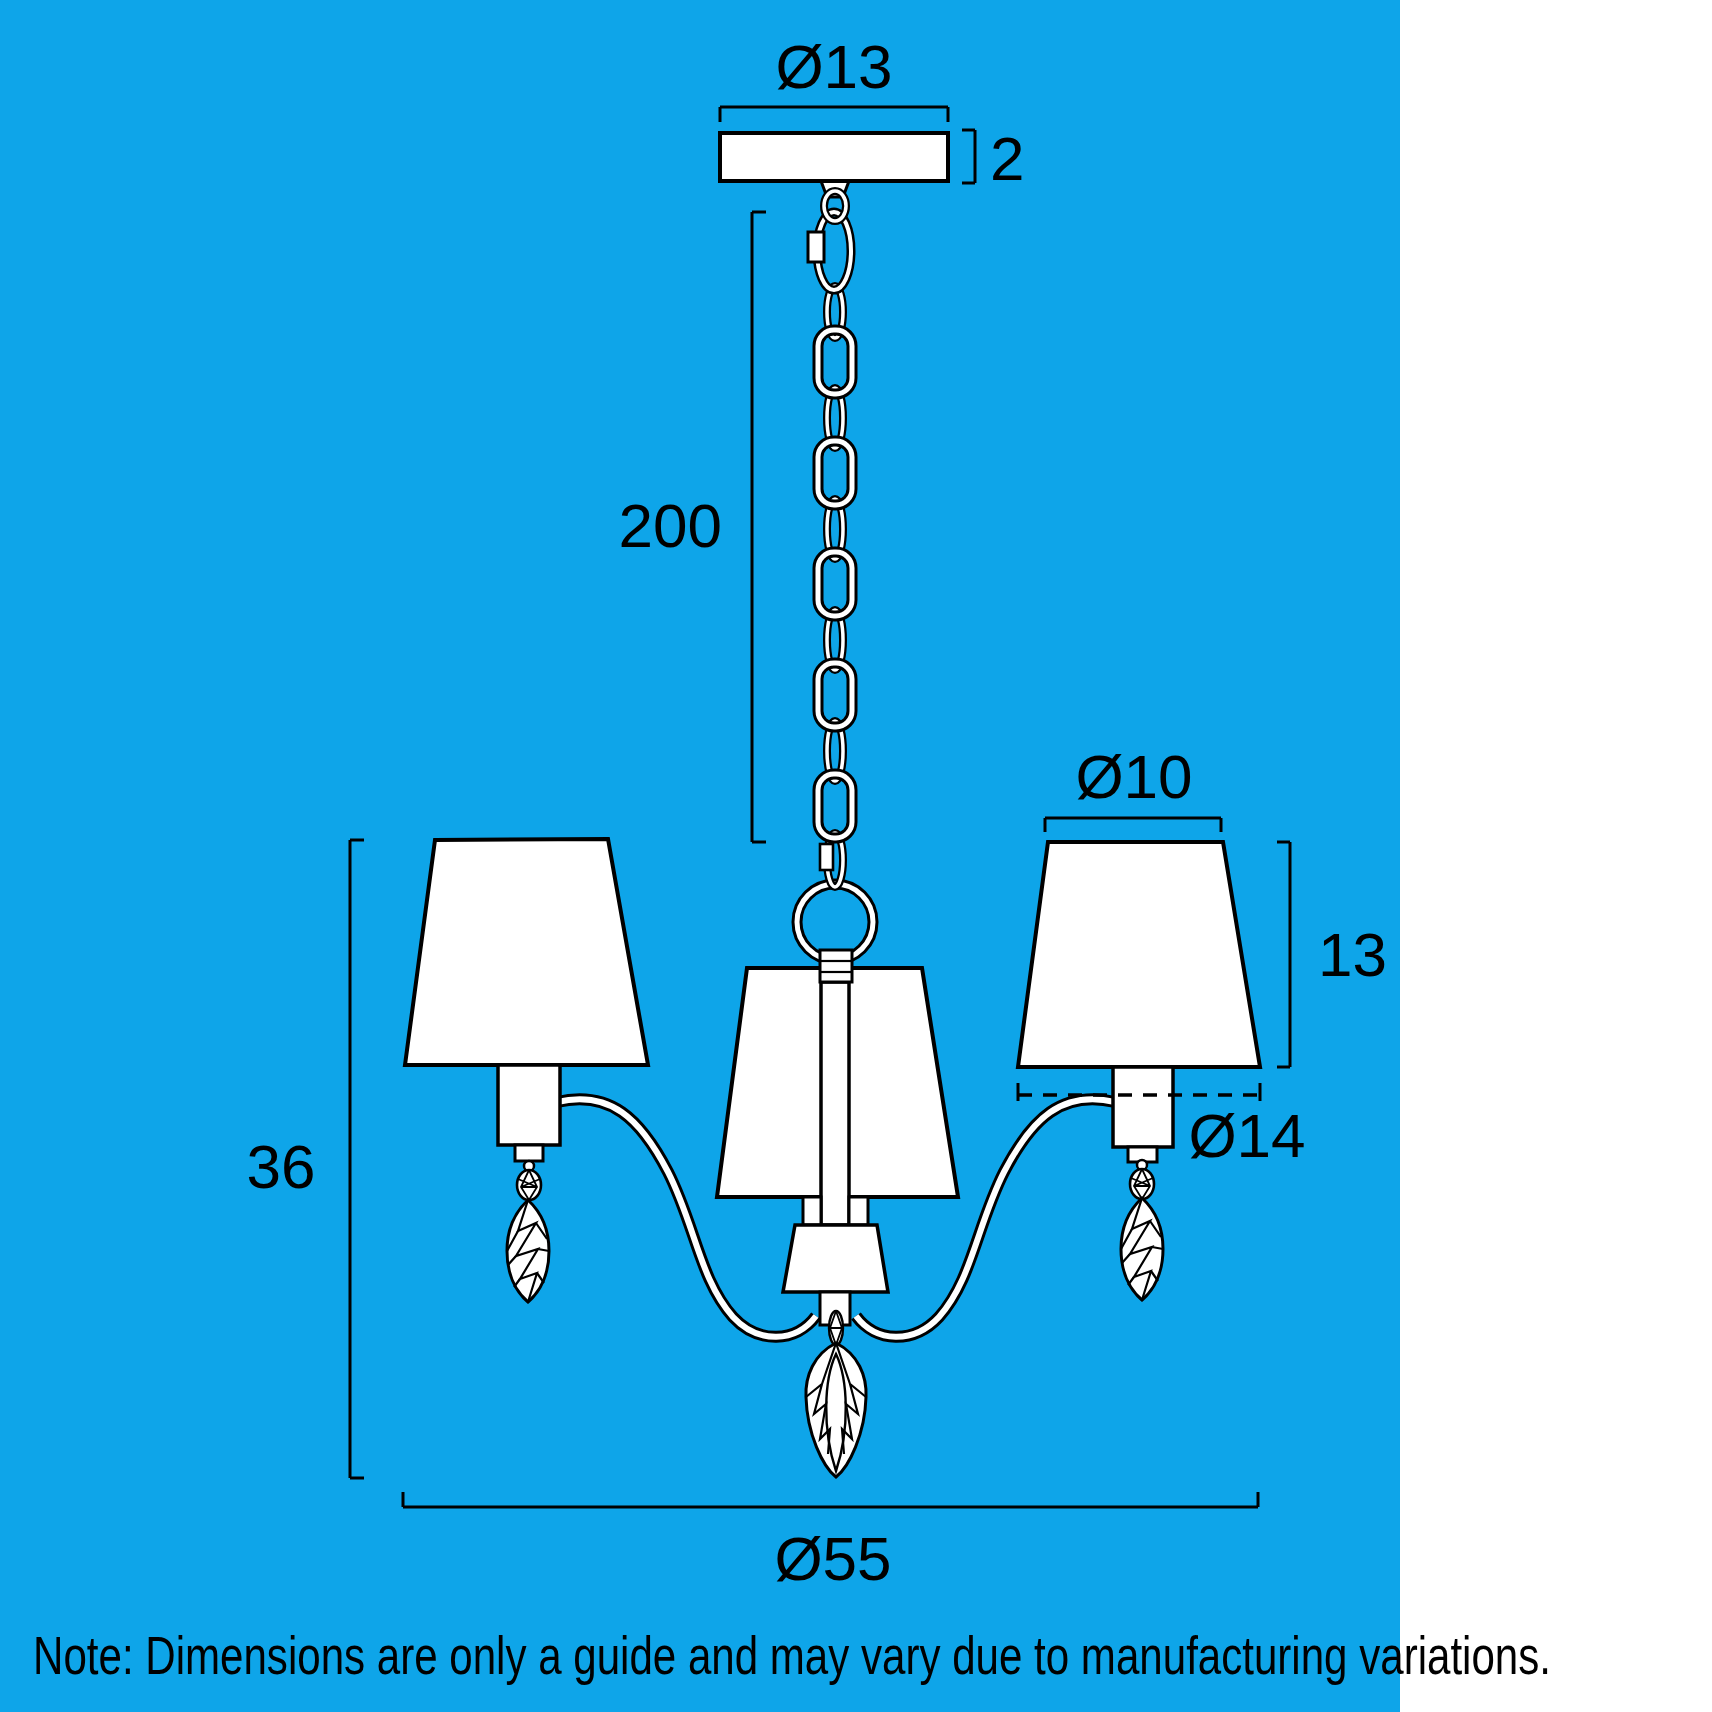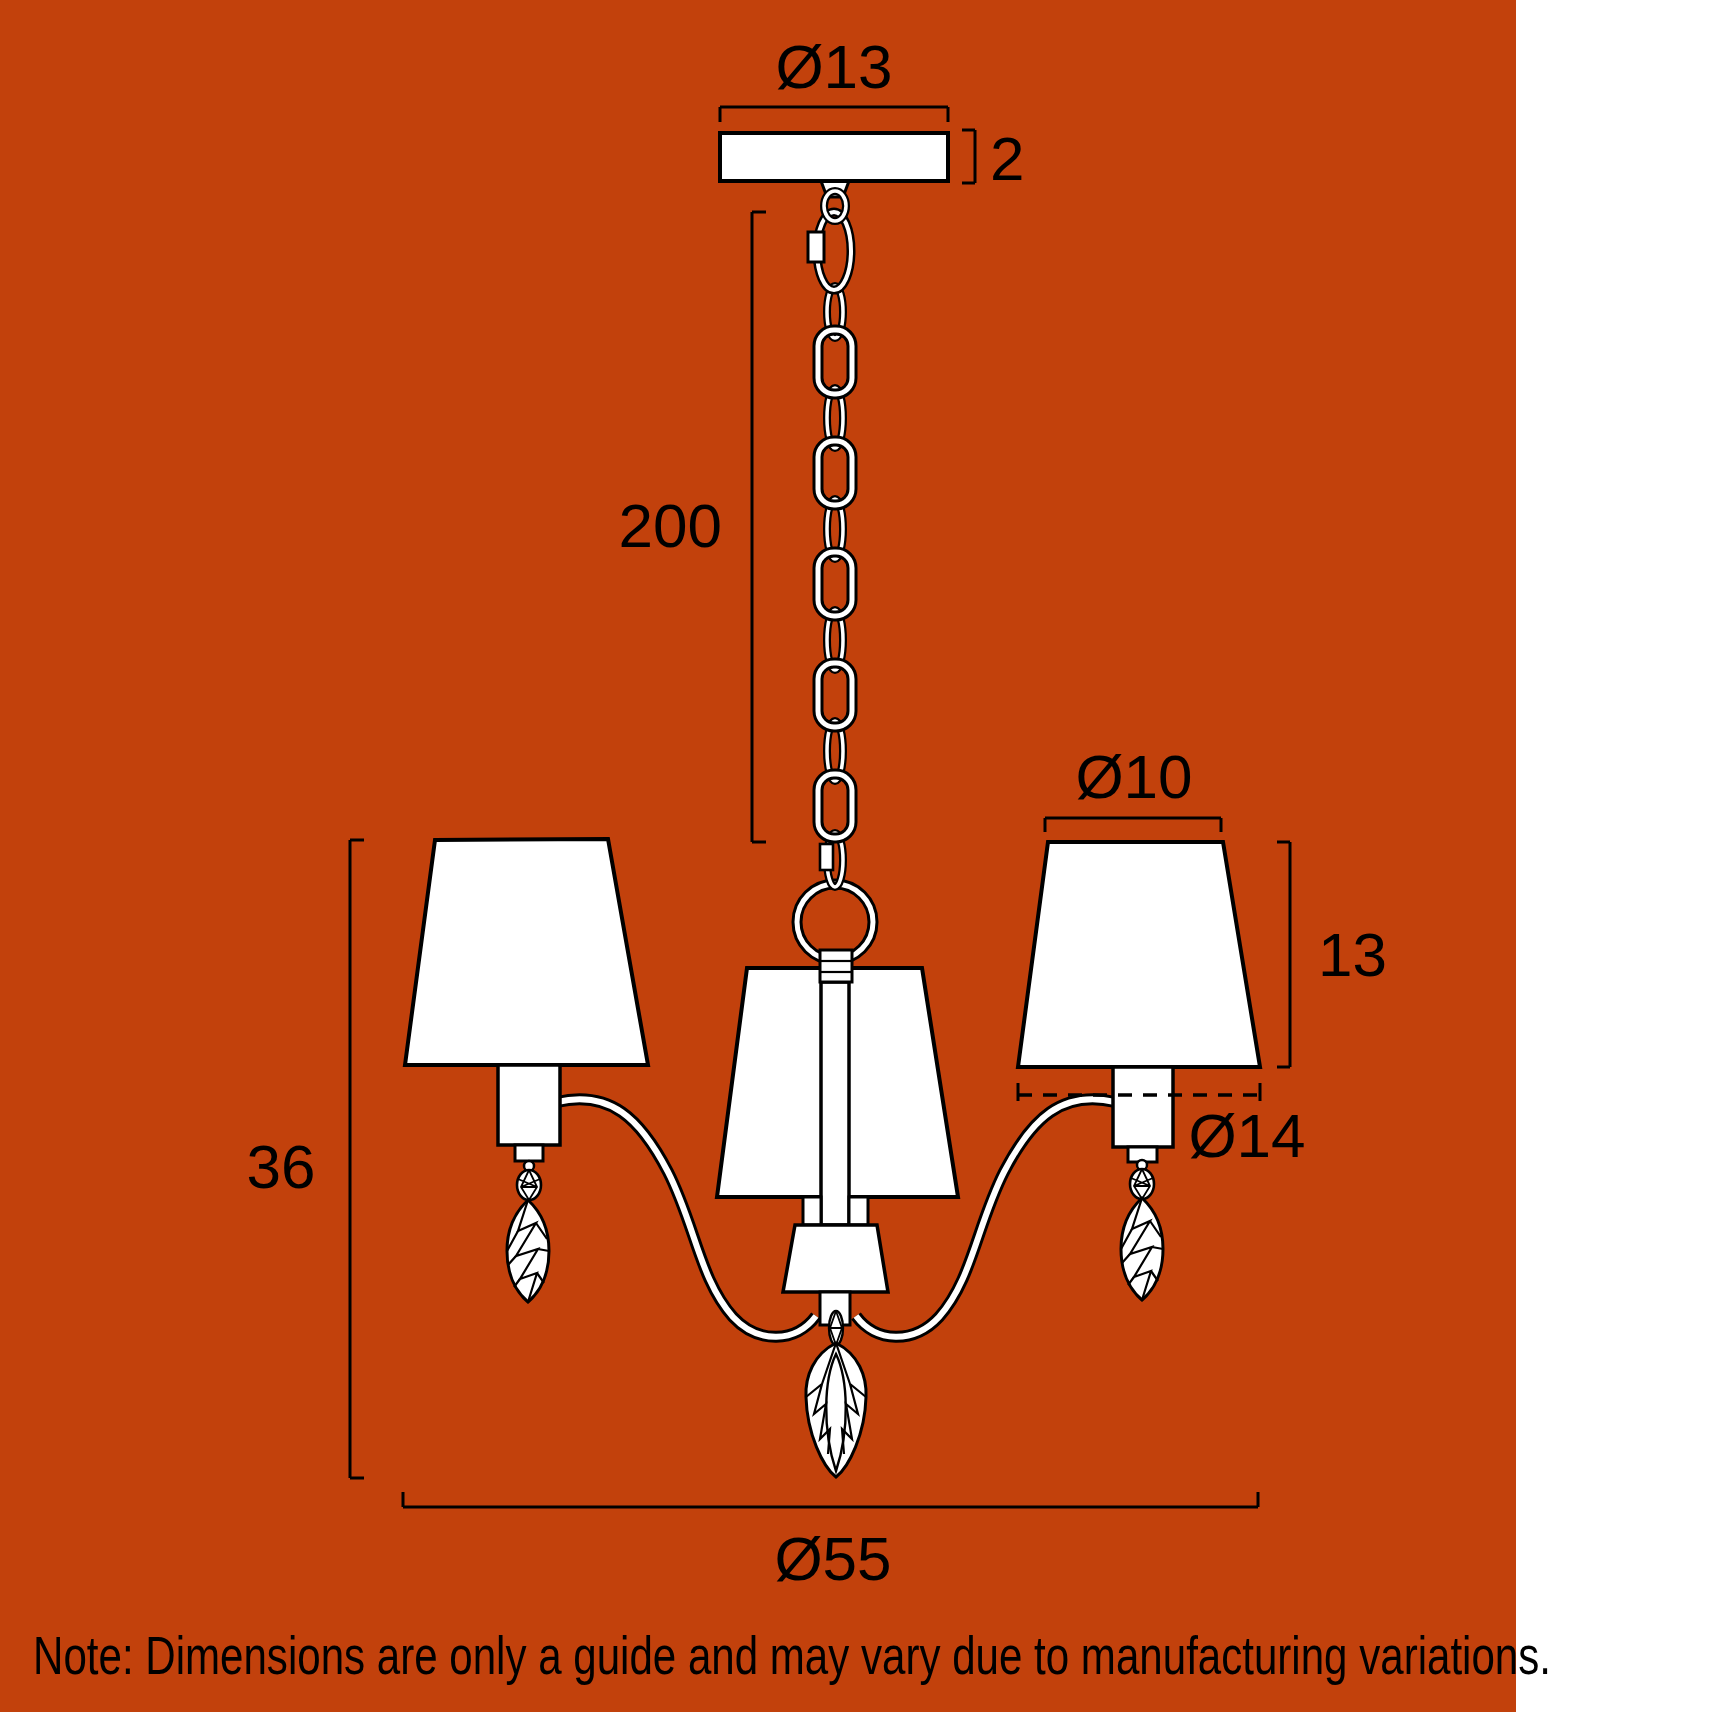--- a/index.html
+++ b/index.html
@@ -1,19 +1,19 @@
 <!DOCTYPE html>
 <html><head>
 <meta charset="utf-8">
 <style>
   html, body { margin: 0; padding: 0; background: #ffffff; }
   .canvas {
     position: relative;
-    width: 1516px; height: 1712px;
-    background: #c2410c;
+    width: 1400px; height: 1712px;
+    background: #0ea5e9;
     font-family: "Liberation Sans", sans-serif;
   }
   svg { display: block; }
   .dim-text {
     font-family: "Liberation Sans", sans-serif;
     font-size: 62px;
     fill: #000000;
   }
   .note-text {
     font-family: "Liberation Sans", sans-serif;

